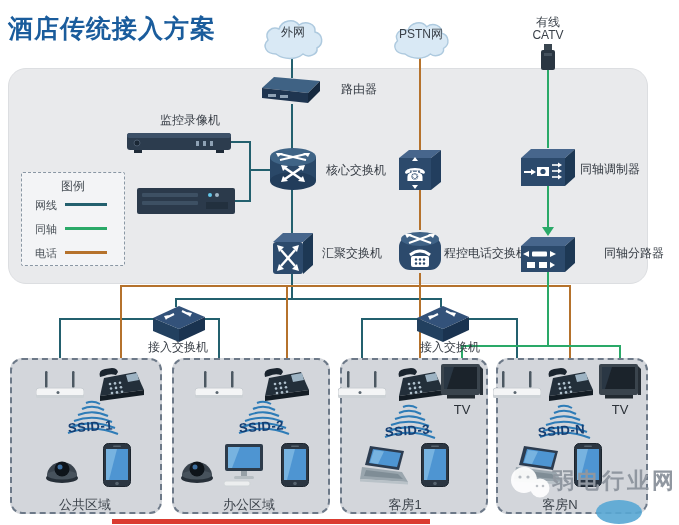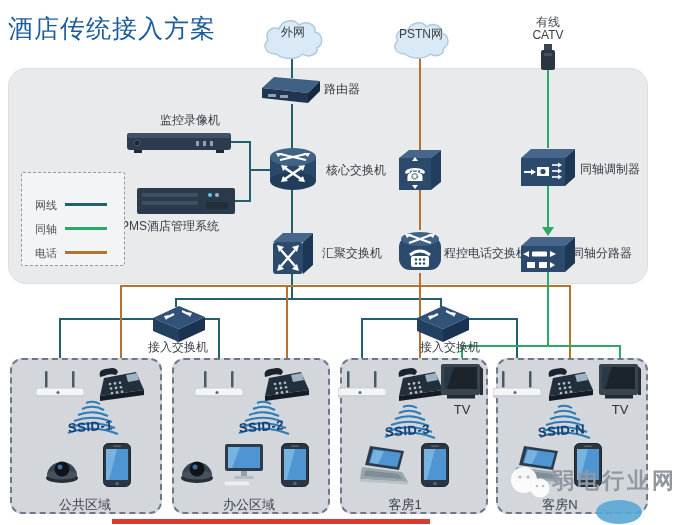--- a/index.html
+++ b/index.html
@@ -1,19 +1,19 @@
 <!DOCTYPE html>
 <html><head>
 <meta charset="utf-8">
 <style>
   html,body{margin:0;padding:0;background:#fff;}
   .stage{position:relative;width:679px;height:525px;background:#ffffff;
          font-family:"Liberation Sans",sans-serif;overflow:hidden;}
   .abs{position:absolute;}
-  .title{position:absolute;left:8px;top:12px;font-size:25px;font-weight:normal;
+  .title{position:absolute;left:8px;top:12px;font-size:25px;font-weight:bold;
          color:#1a5c9c;letter-spacing:1px;}
   .panel{position:absolute;left:8px;top:68px;width:638px;height:214px;
          background:#e9eaec;border:1px solid #dcdee1;border-radius:18px;}
   .legend{position:absolute;left:21px;top:172px;width:102px;height:92px;
           background:#f3f4f6;border:1px dashed #8a97a4;border-radius:2px;}
   .legend-title{position:absolute;left:0;top:5px;width:100%;text-align:center;
           font-size:12px;color:#4a5158;}
   .legend-label{position:absolute;font-size:11px;color:#4a5158;}
   .legend-line{position:absolute;width:42px;height:3px;}
   .zone{position:absolute;top:358px;height:156px;background:#d3d6db;
@@ -120,21 +120,21 @@
 
   <div class="abs" style="left:260px;top:72px">
     <svg width="62" height="36" viewBox="0 0 62 36">
       <polygon points="2,16 14,5 60,9 48,21" fill="#3f6284"></polygon>
       <polygon points="2,16 48,21 48,31 2,26" fill="#1f3550"></polygon>
       <polygon points="48,21 60,9 60,19 48,31" fill="#16293f"></polygon>
       <rect x="8" y="22" width="8" height="3" fill="#8fa2b5"></rect>
       <rect x="20" y="23" width="8" height="3" fill="#8fa2b5"></rect>
     </svg>
   </div>
-  <div class="lbl" style="left:324px;top:82px">路由器</div>
+  <div class="lbl" style="left:341px;top:82px">路由器</div>
 
   <div class="lbl" style="left:160px;top:113px">监控录像机</div>
   <div class="abs" style="left:126px;top:129px">
     <svg width="106" height="26" viewBox="0 0 106 26">
       <rect x="1" y="4" width="104" height="17" rx="3" fill="#2c3c4e"></rect>
       <rect x="1" y="4" width="104" height="5" rx="2.5" fill="#3d5168"></rect>
       <circle cx="11" cy="14" r="3" fill="#1a2735" stroke="#49596c"></circle>
       <rect x="70" y="12" width="3" height="5" fill="#8fa2b5"></rect>
       <rect x="77" y="12" width="3" height="5" fill="#8fa2b5"></rect>
       <rect x="84" y="12" width="3" height="5" fill="#8fa2b5"></rect>
@@ -146,21 +146,20 @@
   <div class="abs" style="left:136px;top:186px">
     <svg width="100" height="30" viewBox="0 0 100 30">
       <rect x="1" y="2" width="98" height="26" rx="2" fill="#2b3a4b"></rect>
       <rect x="6" y="7" width="56" height="4" rx="1" fill="#3d5063"></rect>
       <rect x="6" y="15" width="56" height="4" rx="1" fill="#3d5063"></rect>
       <circle cx="74" cy="9" r="2" fill="#63c7ea"></circle>
       <circle cx="81" cy="9" r="2" fill="#9fb4c4"></circle>
       <rect x="70" y="16" width="22" height="7" fill="#22303e"></rect>
     </svg>
   </div>
-  <div class="lbl" style="left:121px;top:219px">PMS酒店管理系统</div>
 
   <div class="abs" style="left:268px;top:146px">
     <svg width="50" height="46" viewBox="0 0 50 46">
       <rect x="2" y="11" width="46" height="24" fill="#2a4868"></rect>
       <ellipse cx="25" cy="35" rx="23" ry="9" fill="#223d5b"></ellipse>
       <ellipse cx="25" cy="11" rx="23" ry="9" fill="#3f6486"></ellipse>
       <g stroke="#fff" stroke-width="2">
         <line x1="12" y1="8" x2="38" y2="14"></line>
           <line x1="38" y1="8" x2="12" y2="14"></line>
       </g>
@@ -257,23 +256,24 @@
       <polygon points="46,12 56,3 56,29 46,38" fill="#1d3854"></polygon>
       <rect x="2" y="12" width="44" height="26" fill="#2c4a6c"></rect>
       <polygon points="10,17 10,23 4,20" fill="#fff"></polygon>
       <rect x="13" y="17.5" width="15" height="5" rx="1" fill="#fff"></rect>
       <polygon points="31,17 31,23 37,20" fill="#fff"></polygon>
       <rect x="8" y="28" width="8" height="6" fill="#fff"></rect>
       <rect x="20" y="28" width="8" height="6" fill="#fff"></rect>
       <polygon points="31,28 31,34 36,31" fill="#fff"></polygon>
     </svg>
   </div>
-  <div class="lbl" style="left:572px;top:246px">同轴分路器</div>
+  <div class="lbl" style="left:604px;top:246px">同轴分路器</div>
 
   <div class="legend">
+    <div class="legend-title">图例</div>
     <div class="legend-label" style="left:13px;top:25px">网线</div>
     <div class="legend-line lan" style="left:43px;top:30px"></div>
     <div class="legend-label" style="left:13px;top:49px">同轴</div>
     <div class="legend-line coax" style="left:43px;top:54px"></div>
     <div class="legend-label" style="left:13px;top:73px">电话</div>
     <div class="legend-line tel" style="left:43px;top:78px"></div>
   </div>
 
   <div class="abs" style="left:152px;top:302px">
     <svg width="54" height="42" viewBox="0 0 54 42">

